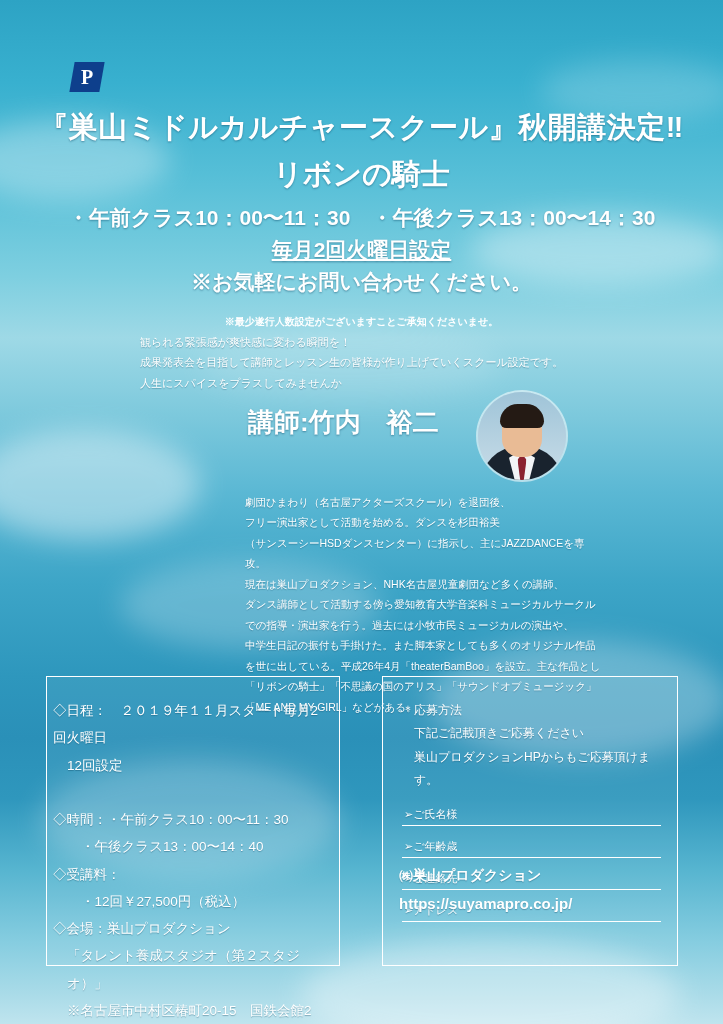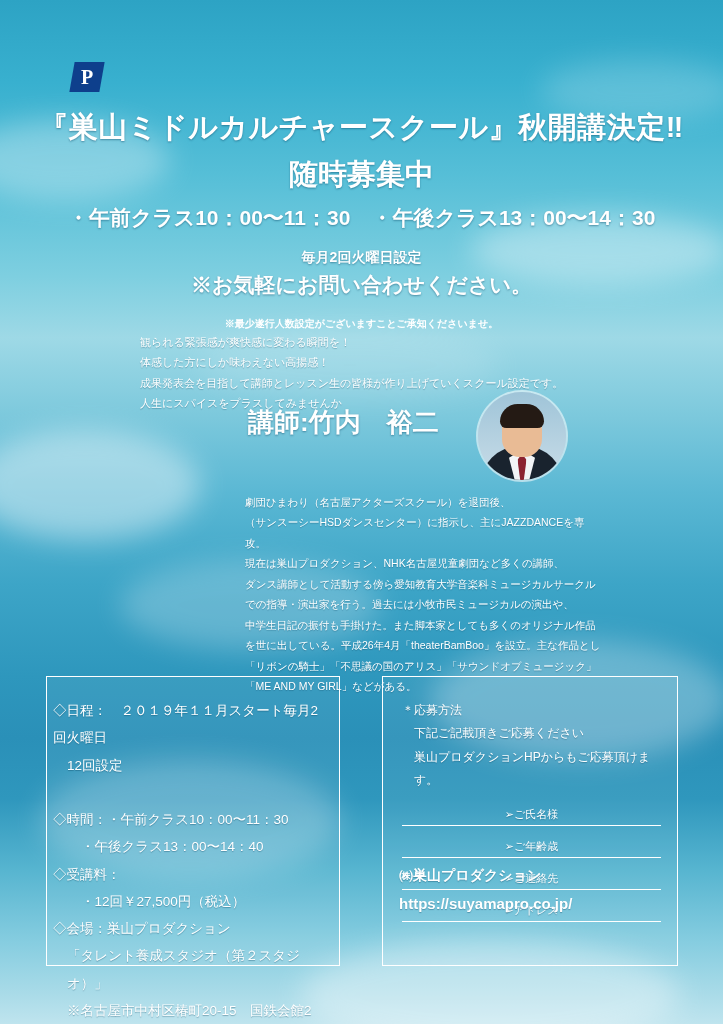--- a/index.html
+++ b/index.html
@@ -95,24 +95,25 @@
     margin-top: 12px;
     line-height: 1.2;
   }
   .title-line3 {
     font-size: 21px;
     font-weight: bold;
     margin-top: 12px;
     line-height: 1.35;
   }
   .title-line4 {
-    font-size: 14px;
-    font-weight: bold;
-    margin-top: 16px;
+    font-size: 21px;
+    font-weight: bold;
+    margin-top: 4px;
     line-height: 1.35;
+    text-decoration: underline;
   }
   .title-line5 {
     font-size: 21px;
     font-weight: bold;
     margin-top: 4px;
     line-height: 1.35;
   }
   .note-small {
     margin-top: 18px;
     font-size: 10px;
@@ -258,21 +259,21 @@
     line-height: 1.95;
     text-shadow: 0 1px 1px rgba(0,60,90,.35);
   }
   .apply-head .ind { padding-left: 12px; }
   .form-list {
     margin-top: 14px;
   }
   .form-row {
     display: flex;
     align-items: flex-end;
-    justify-content: center;
+    justify-content: flex-start;
     color: #ffffff;
     font-size: 11px;
     border-bottom: 1px solid #ffffff;
     padding: 0 2px 3px 2px;
     margin-bottom: 13px;
     text-shadow: 0 1px 1px rgba(0,60,90,.35);
   }
   .form-row .lbl { white-space: nowrap; }
   .form-row .unit { white-space: nowrap; }
   .brand {
@@ -308,47 +309,47 @@
   <div class="cloud c7"></div>
   <div class="cloud c8"></div>
   <div class="cloud c9"></div>
 
   <div class="logo">
     <span class="logo-inner">P</span>
   </div>
 
   <div class="headline-wrap">
     <div class="title-main">『巣山ミドルカルチャースクール』秋開講決定‼</div>
-    <div class="title-sub">随時募集中</div>
+    <div class="title-sub">リボンの騎士</div>
     <div class="title-line3">・午前クラス10：00〜11：30　・午後クラス13：00〜14：30</div>
     <div class="title-line4">毎月2回火曜日設定</div>
     <div class="title-line5">※お気軽にお問い合わせください。</div>
     <div class="note-small">※最少遂行人数設定がございますことご承知くださいませ。</div>
   </div>
 
   <div class="intro">
     <div>観られる緊張感が爽快感に変わる瞬間を！</div>
-    <div>体感した方にしか味わえない高揚感！</div>
     <div>成果発表会を目指して講師とレッスン生の皆様が作り上げていくスクール設定です。</div>
     <div>人生にスパイスをプラスしてみませんか</div>
   </div>
 
   <div class="instructor-name">講師:竹内　裕二</div>
 
   <div class="portrait">
     <div class="bg"></div>
     <div class="suit"></div>
     <div class="shirt"></div>
     <div class="tie"></div>
     <div class="face"></div>
     <div class="hair"></div>
   </div>
 
   <div class="bio">
     <div>劇団ひまわり（名古屋アクターズスクール）を退団後、</div>
+    <div>フリー演出家として活動を始める。ダンスを杉田裕美</div>
     <div>（サンスーシーHSDダンスセンター）に指示し、主にJAZZDANCEを専攻。</div>
     <div>現在は巣山プロダクション、NHK名古屋児童劇団など多くの講師、</div>
     <div>ダンス講師として活動する傍ら愛知教育大学音楽科ミュージカルサークル</div>
     <div>での指導・演出家を行う。過去には小牧市民ミュージカルの演出や、</div>
     <div>中学生日記の振付も手掛けた。また脚本家としても多くのオリジナル作品</div>
     <div>を世に出している。平成26年4月「theaterBamBoo」を設立。主な作品とし</div>
     <div>「リボンの騎士」「不思議の国のアリス」「サウンドオブミュージック」</div>
     <div>「ME AND MY GIRL」などがある。</div>
   </div>
 

